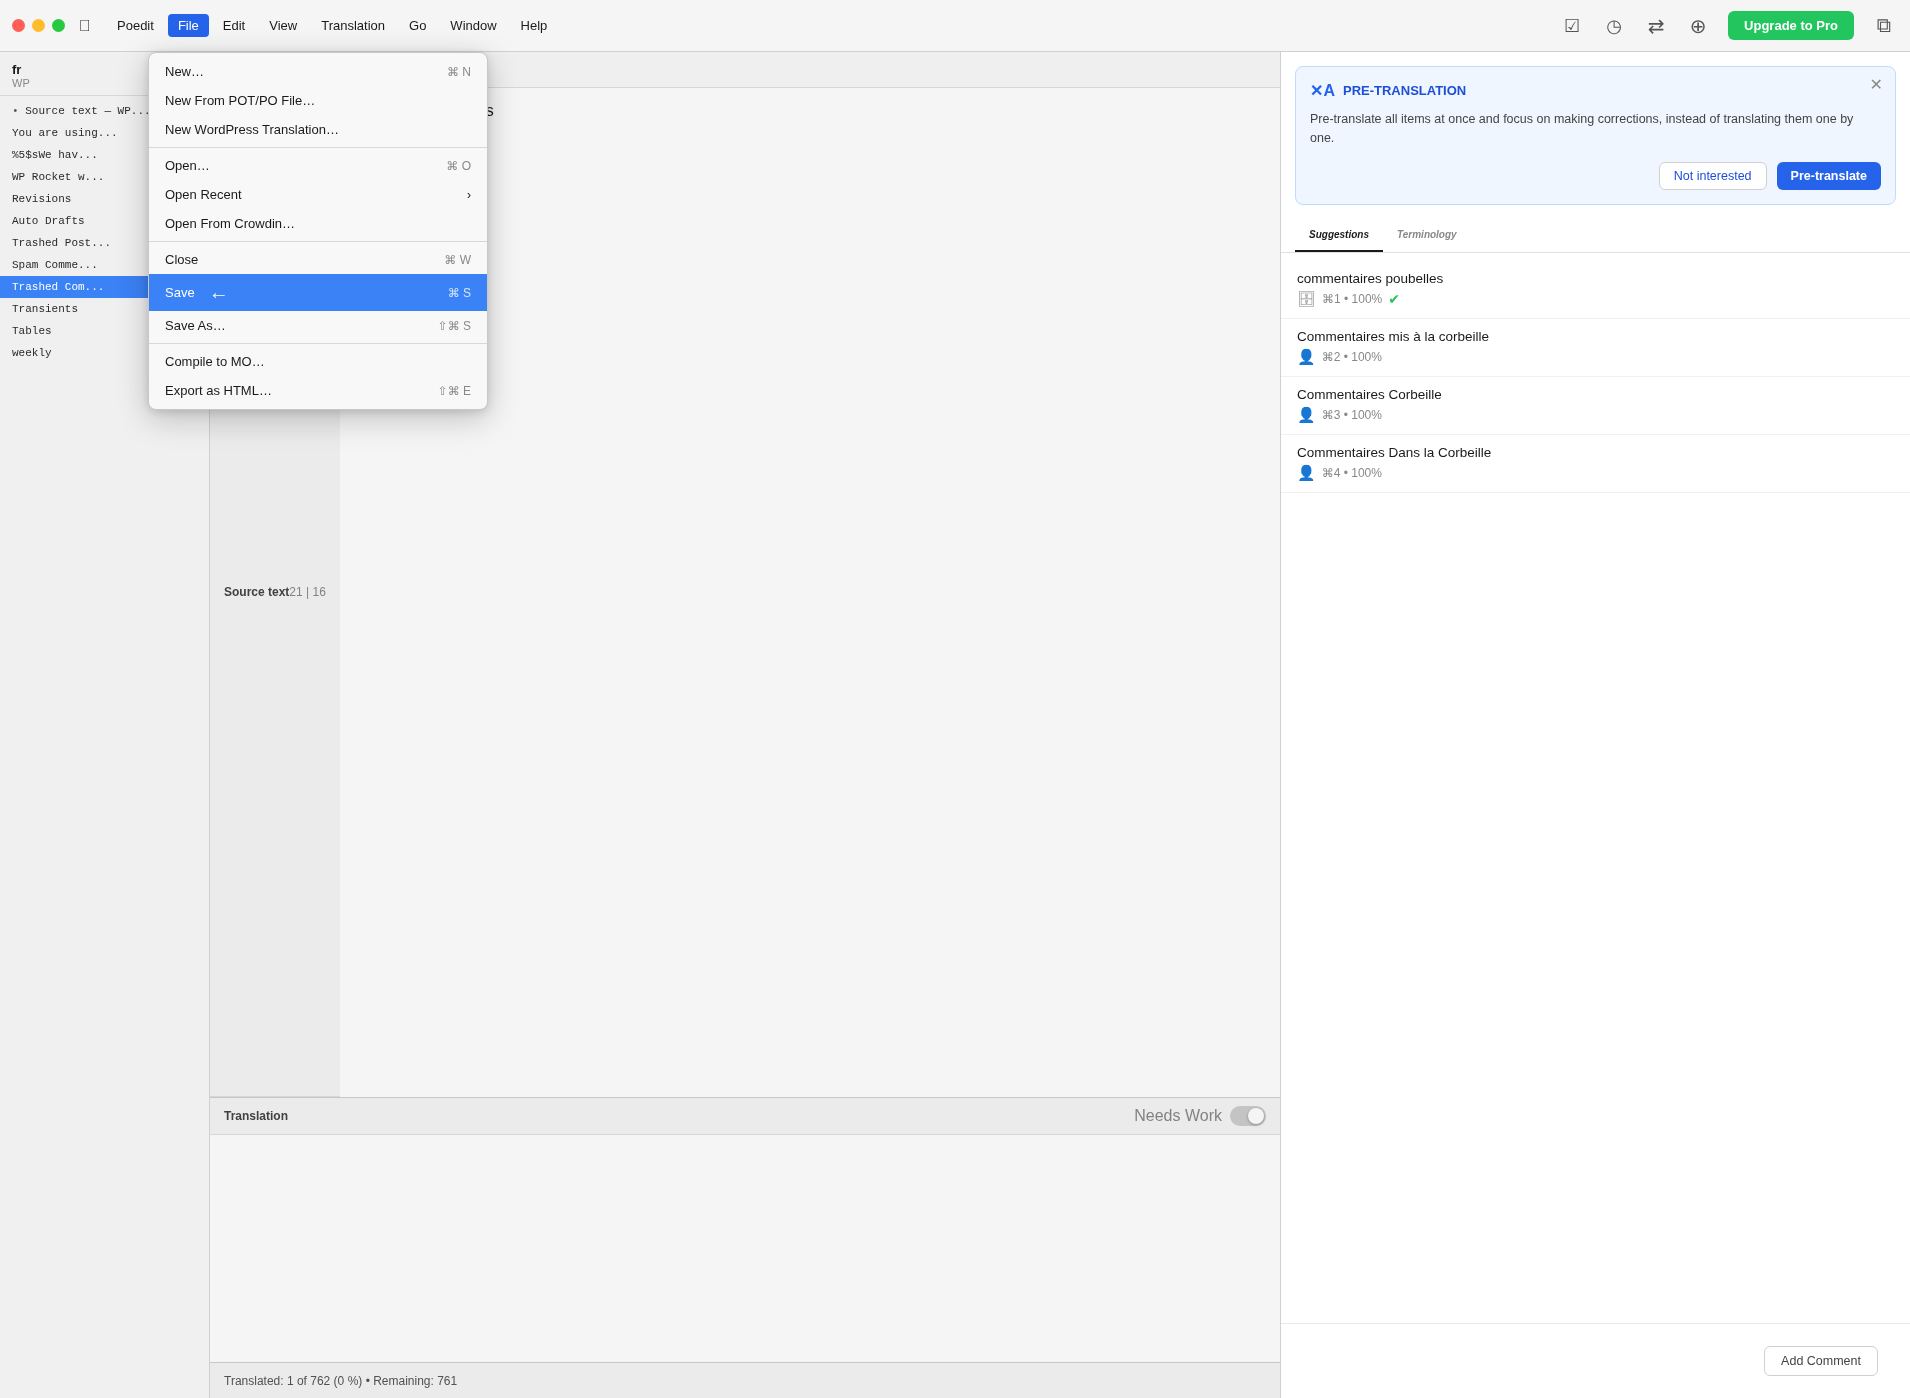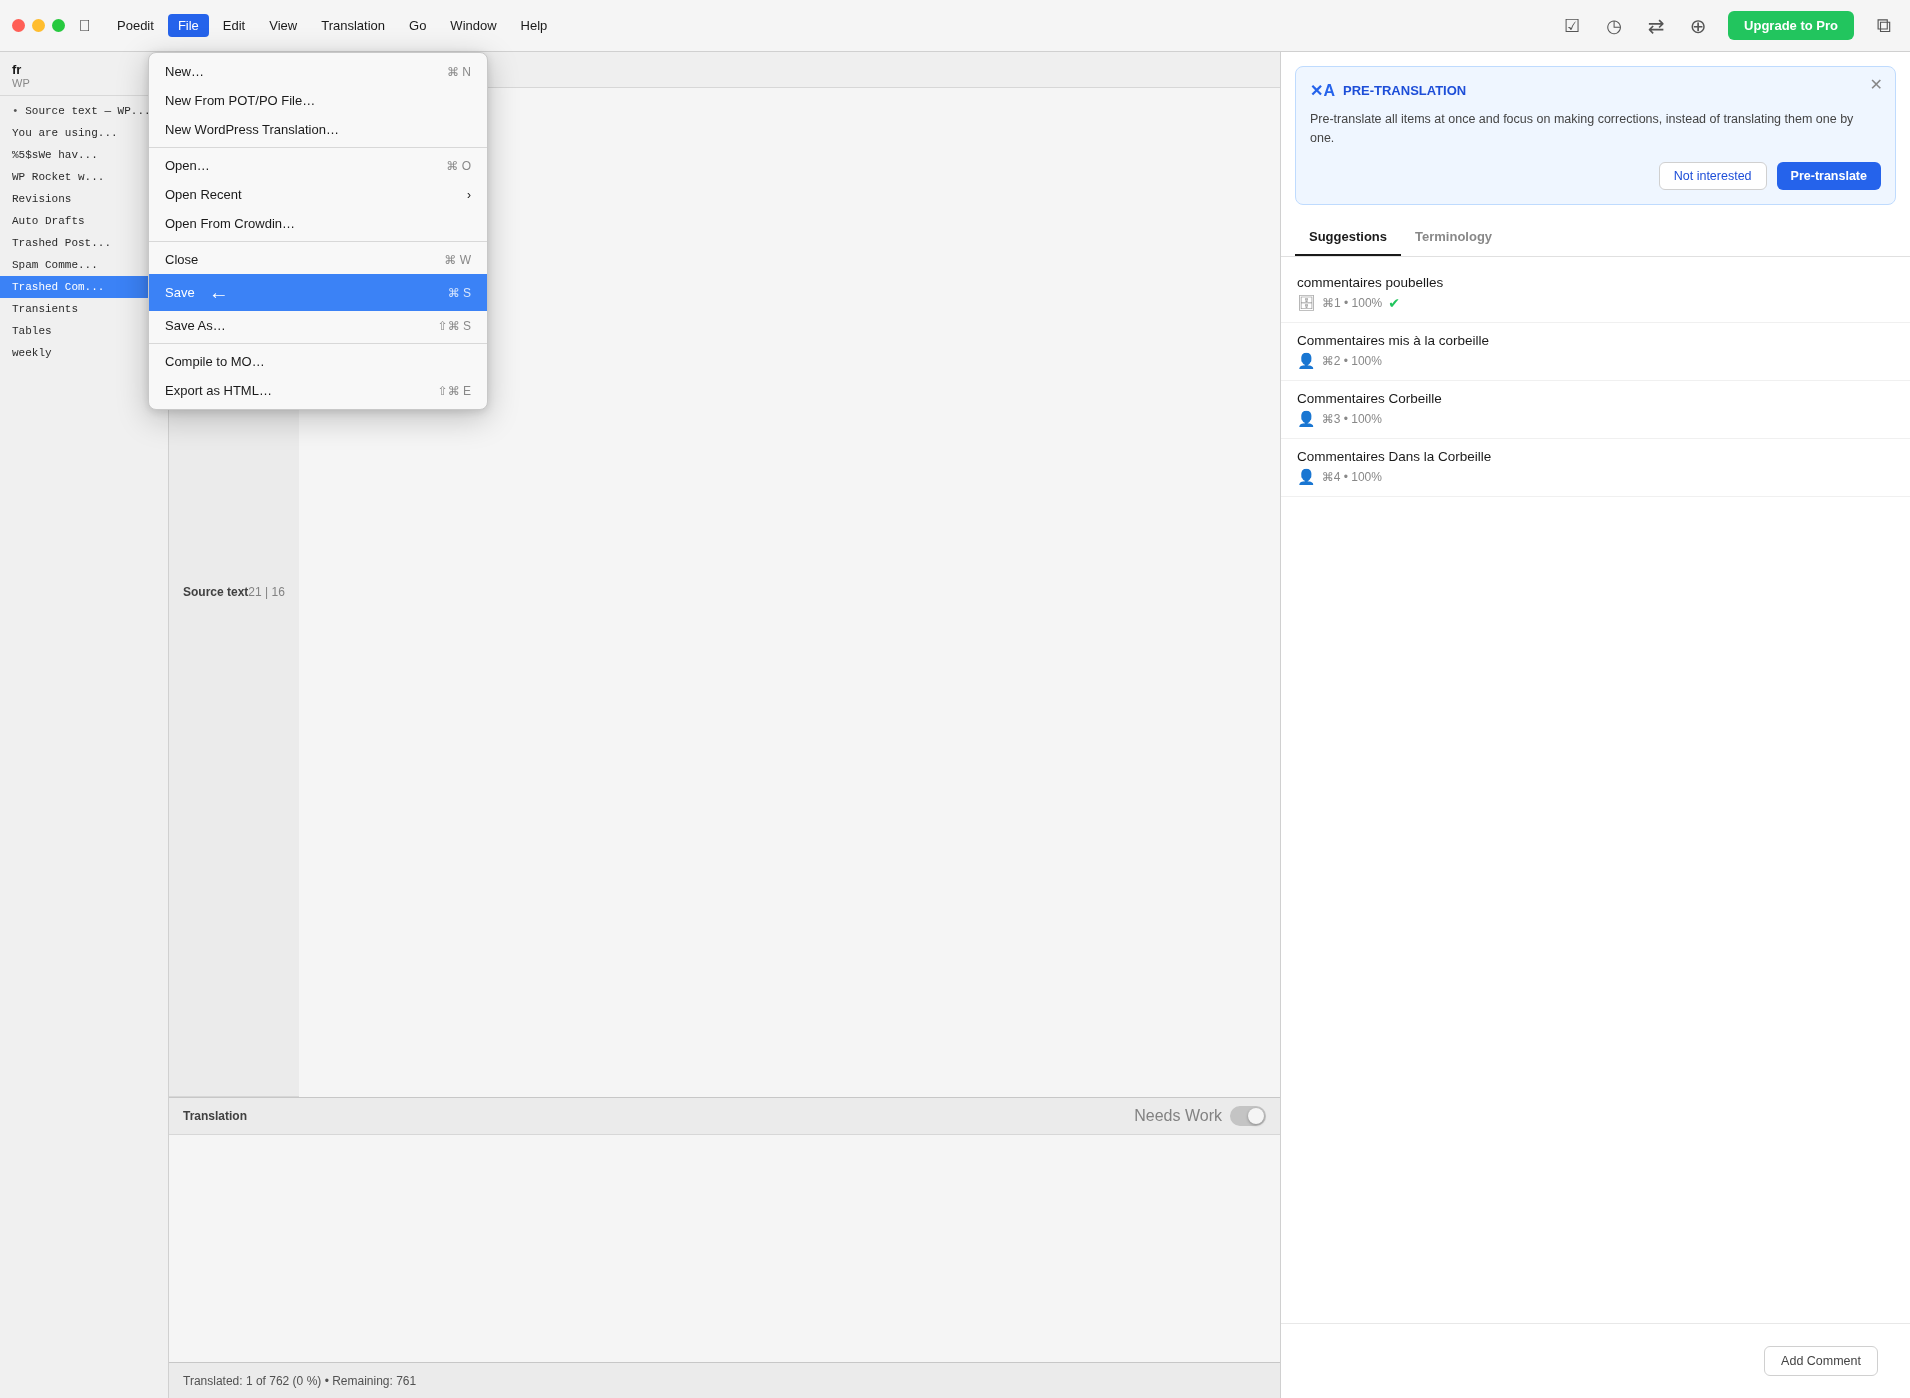--- a/index.html
+++ b/index.html
@@ -82,21 +82,21 @@
     .wc-max { background: #27c93f; }
 
     
     .main-layout {
       display: flex;
       height: calc(1398px - 52px);
     }
 
     
     .sidebar {
-      width: 169px;
+      width: 210px;
       background: #f0f0f0;
       border-right: 1px solid #d0d0d0;
       overflow-y: auto;
       flex-shrink: 0;
     }
     .sidebar-file-info {
       padding: 10px 12px 6px;
       border-bottom: 1px solid #d8d8d8;
     }
     .sidebar-filename {
@@ -288,25 +288,26 @@
       cursor: pointer;
     }
 
     .suggestions-tabs {
       display: flex;
       border-bottom: 1px solid #e0e0e0;
       padding: 0 14px;
     }
     .suggestions-tab {
       padding: 10px 14px;
-      font-size: 13px;
+      font-size: 10px;
       font-weight: 600;
       cursor: pointer;
       color: #888;
       border-bottom: 2px solid transparent;
+      font-style: italic;
     }
     .suggestions-tab.active {
       color: #1a1a1a;
       border-bottom-color: #1a1a1a;
     }
 
     .suggestions-list {
       flex: 1;
       overflow-y: auto;
       padding: 8px 0;

